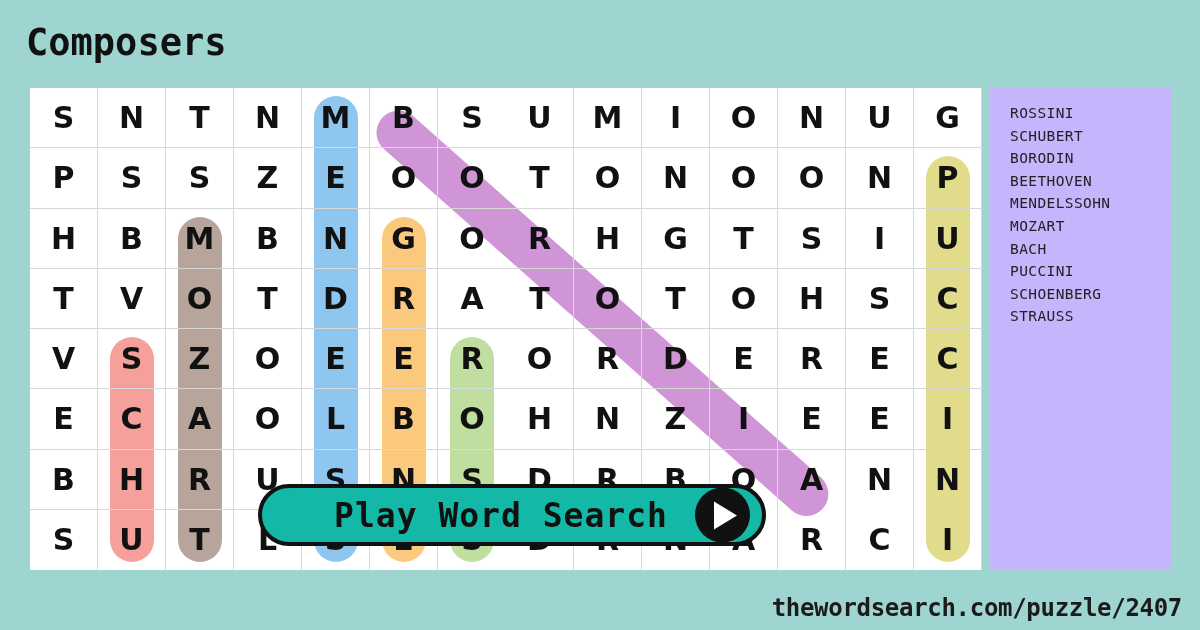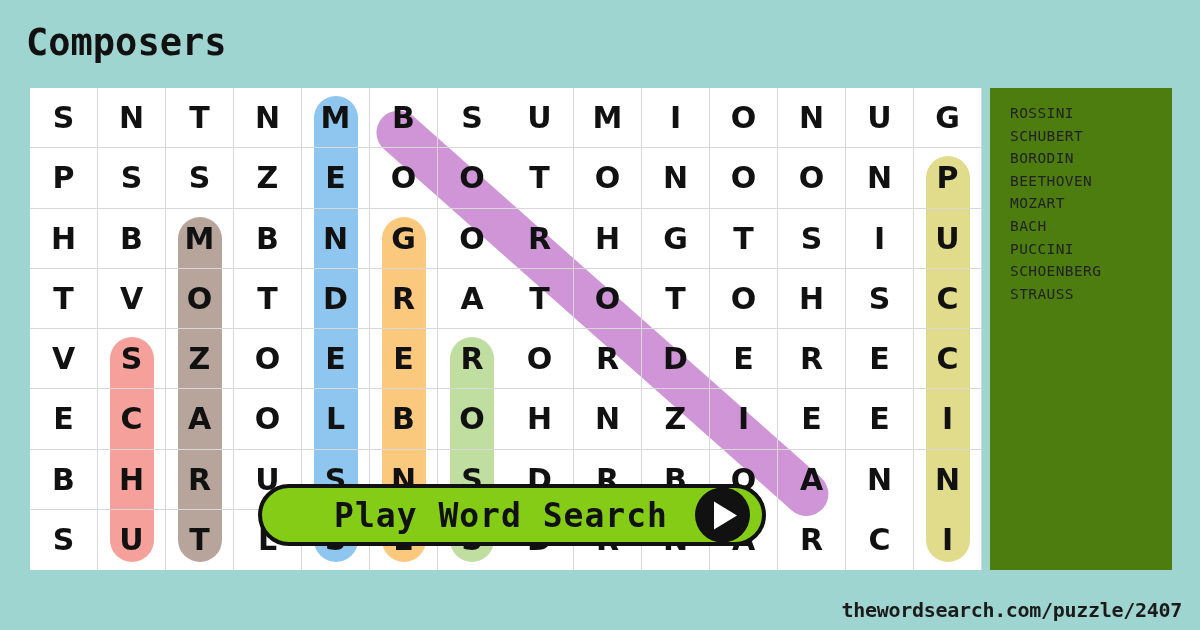--- a/index.html
+++ b/index.html
@@ -51,35 +51,35 @@
   .hl.vert{
     width:44px;border-radius:22px;
   }
   .hl.diag{
     height:44px;border-radius:22px;transform-origin:left center;
   }
 
   .wordlist-card{
     position:absolute;left:990px;top:88px;
     width:182px;height:482px;
-    background:#4d7c0f;
+    background:#c4b5fd;
     box-sizing:border-box;
     padding:14px 0 0 20px;
   }
   .word{
     font-size:14.5px;color:#222;letter-spacing:0.4px;
     line-height:22.6px;
     font-family:"DejaVu Sans Mono","Liberation Mono",monospace;
     white-space:nowrap;
   }
 
   .play-btn{
     position:absolute;left:258px;top:484px;
     width:508px;height:62px;
-    background:#84cc16;
+    background:#14b8a6;
     border:4px solid #111;
     border-radius:34px;
     display:flex;align-items:center;justify-content:center;
     z-index:20;
     box-sizing:border-box;
   }
   .play-label{
     font-size:33px;font-weight:bold;color:#111;
     font-family:"DejaVu Sans Mono","Liberation Mono",monospace;
     letter-spacing:1px;
@@ -93,21 +93,21 @@
   .play-tri{
     width:0;height:0;
     border-top:14px solid transparent;
     border-bottom:14px solid transparent;
     border-left:23px solid #fff;
     margin-left:6px;
   }
 
   .footer{
     position:absolute;right:18px;bottom:8px;
-    font-size:20px;font-weight:bold;color:#1b1b1b;
+    font-size:24px;font-weight:bold;color:#1b1b1b;
     font-family:"DejaVu Sans Mono","Liberation Mono",monospace;
     letter-spacing:-0.3px;
     text-align:right;
   }
 </style>
 </head>
 <body>
 
 <div class="title">Composers</div>
 
@@ -234,20 +234,21 @@
       <div class="cell">I</div>
     </div>
 </div>
 
 <div class="wordlist-card">
   <div id="word-list">
       <div class="word">ROSSINI</div>
       <div class="word">SCHUBERT</div>
       <div class="word">BORODIN</div>
       <div class="word">BEETHOVEN</div>
+      <div class="word">MENDELSSOHN</div>
       <div class="word">MOZART</div>
       <div class="word">BACH</div>
       <div class="word">PUCCINI</div>
       <div class="word">SCHOENBERG</div>
       <div class="word">STRAUSS</div>
     </div>
 </div>
 
 <div class="play-btn">
   <span class="play-label">Play Word Search</span>

